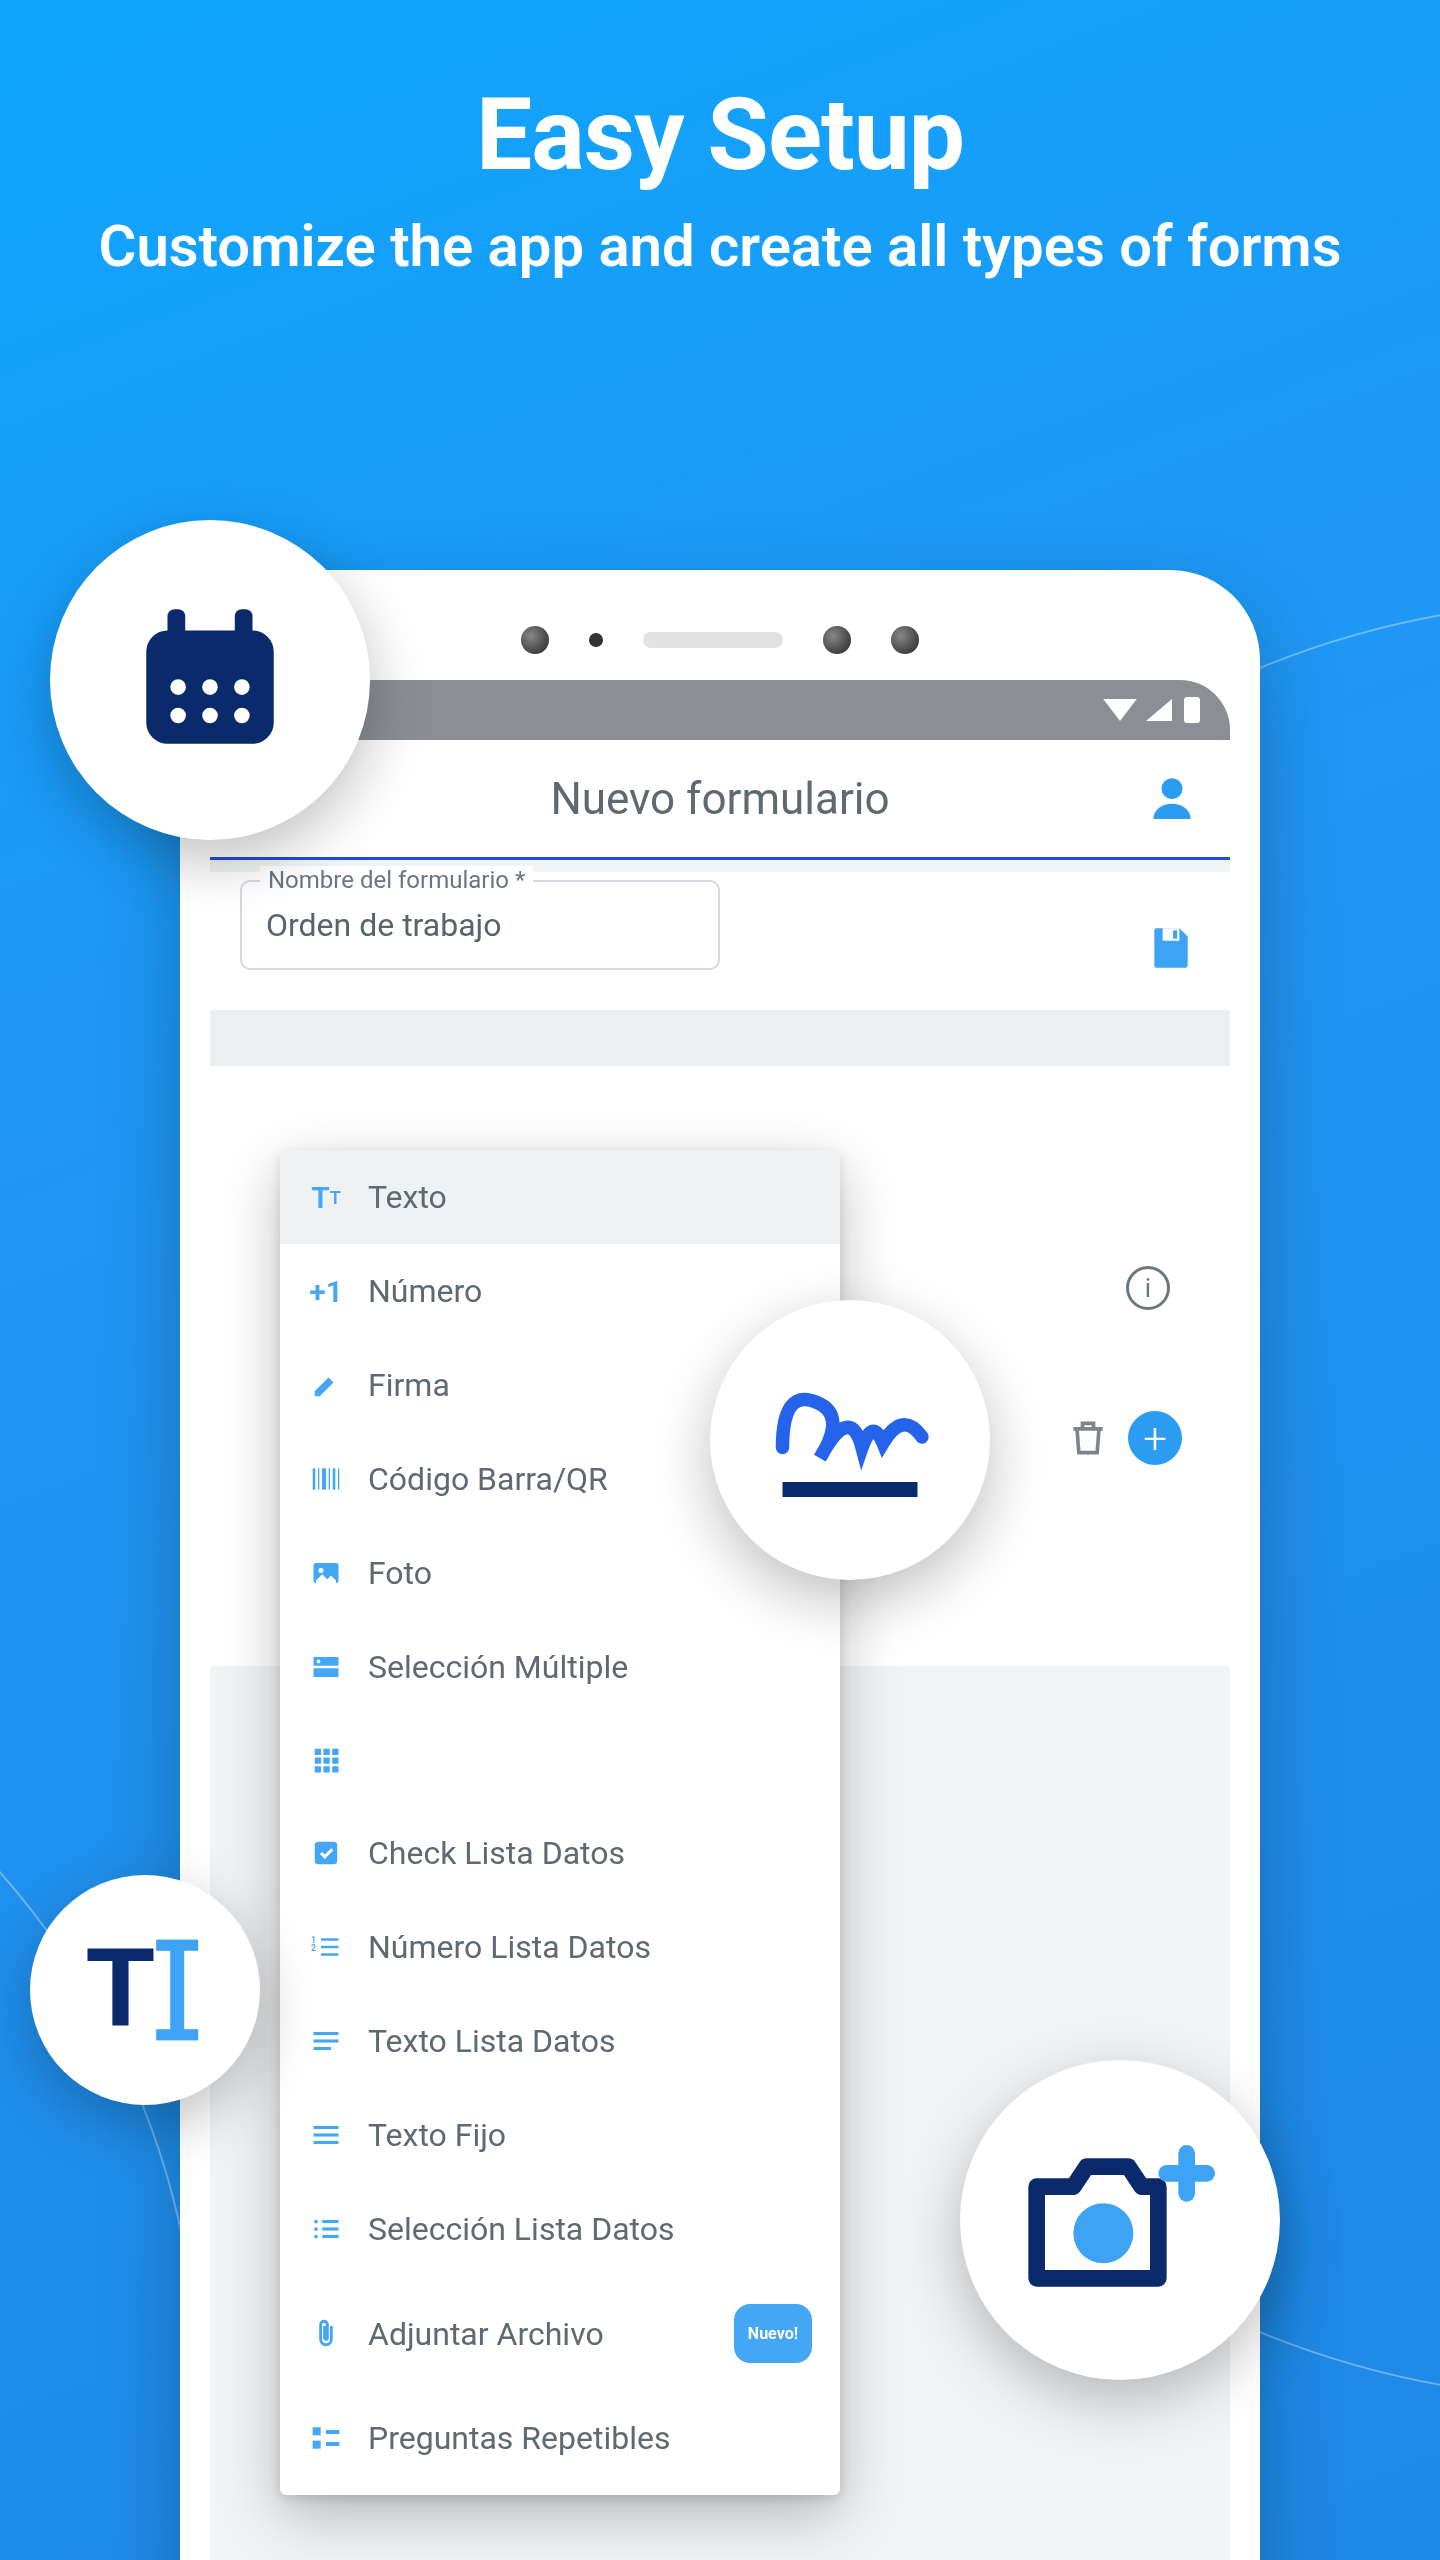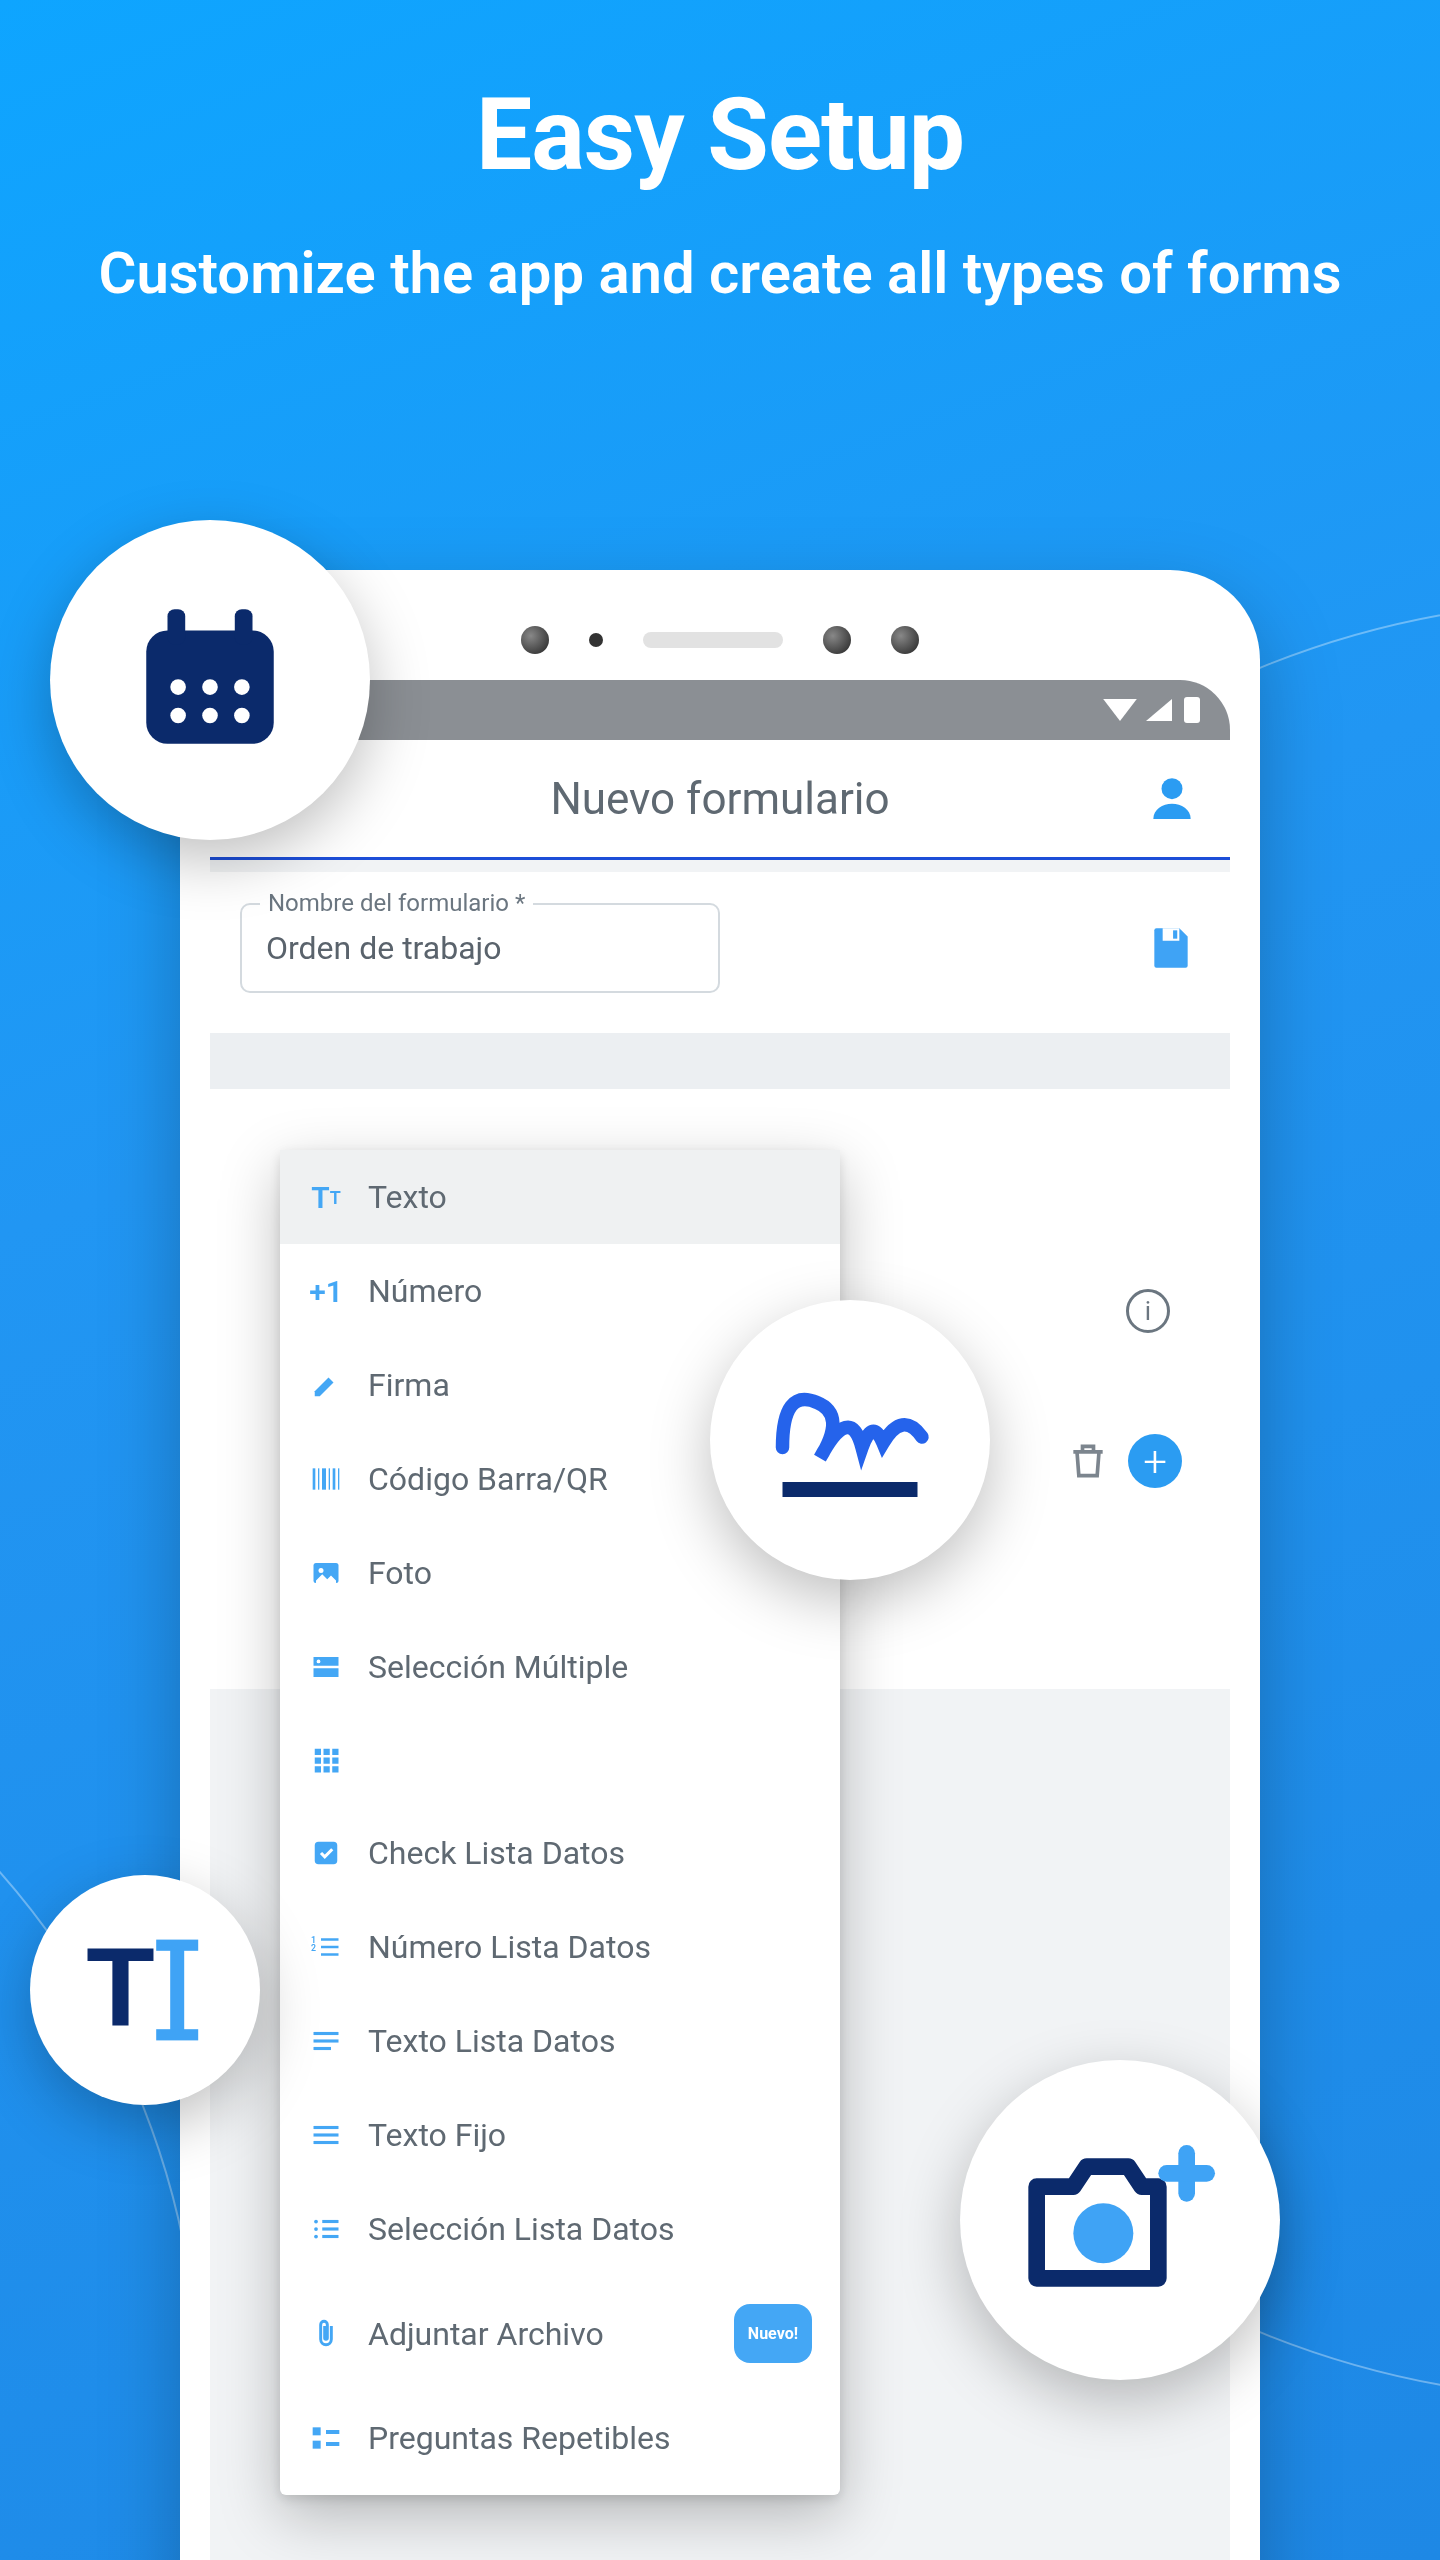--- a/index.html
+++ b/index.html
@@ -40,21 +40,21 @@
   }
   .hero h1 {
     font-size: 100px;
     font-weight: 700;
     letter-spacing: -1px;
   }
   .hero p {
     font-size: 58px;
     font-weight: 600;
     line-height: 1.25;
-    margin-top: 44px;
+    margin-top: 17px;
   }
 
   
   .phone {
     position: absolute;
     top: 570px;
     left: 180px;
     width: 1080px;
     height: 2100px;
     background: #fff;
@@ -106,21 +106,21 @@
   .appbar-title { font-size: 44px; color:#5f6972; font-weight:400; }
   .user-icon {
     position:absolute; right:30px; top:30px;
     width:56px; height:56px;
     color:#2b9cf2;
   }
 
   .form-name-card {
     background:#fff;
     margin: 12px 0 0 0;
-    padding: 31px 30px 40px 30px;
+    padding: 8px 30px 40px 30px;
     position: relative;
   }
   .input-wrap {
     position:relative;
     width: 480px;
   }
   .input-label {
     position:absolute; top:-14px; left:20px;
     background:#fff; padding:0 8px;
     font-size:24px; color:#6b7680;

